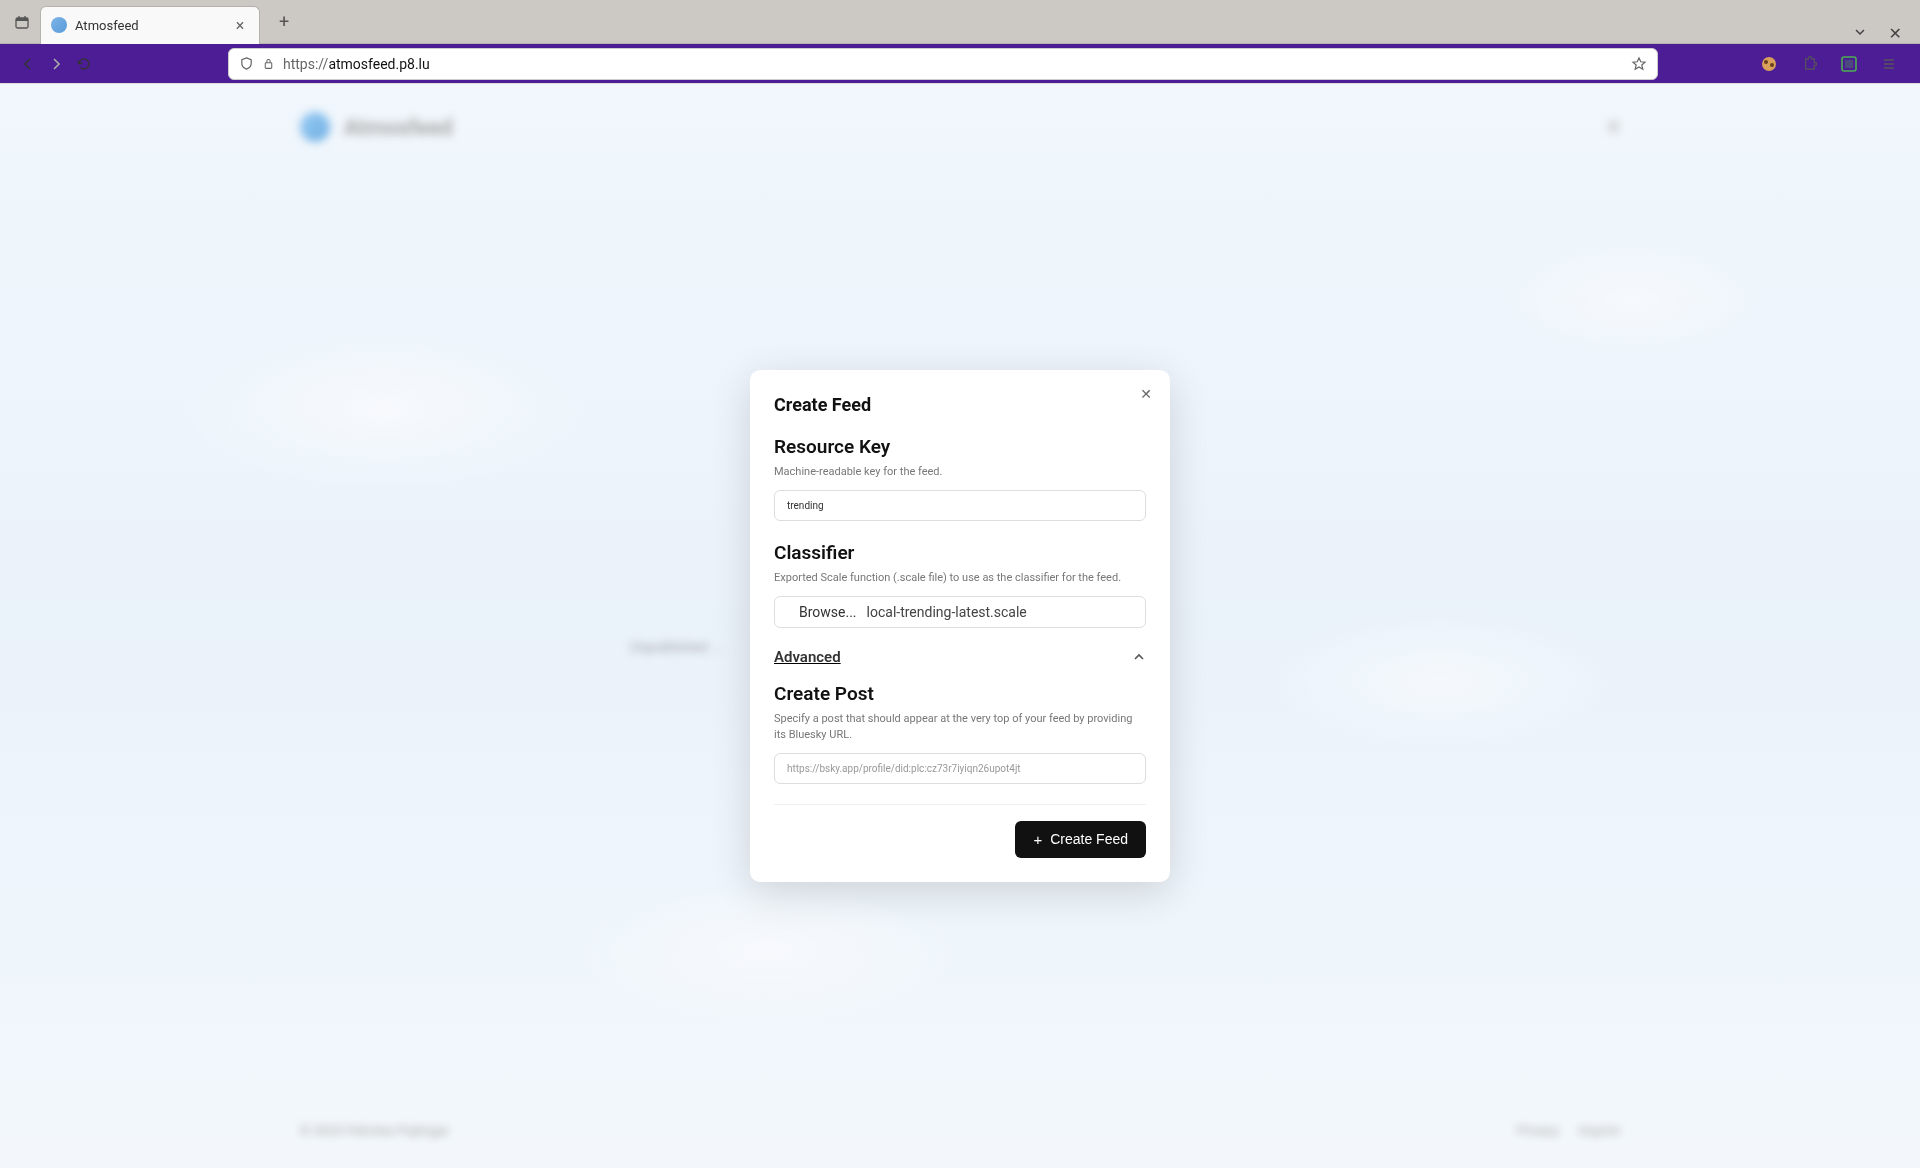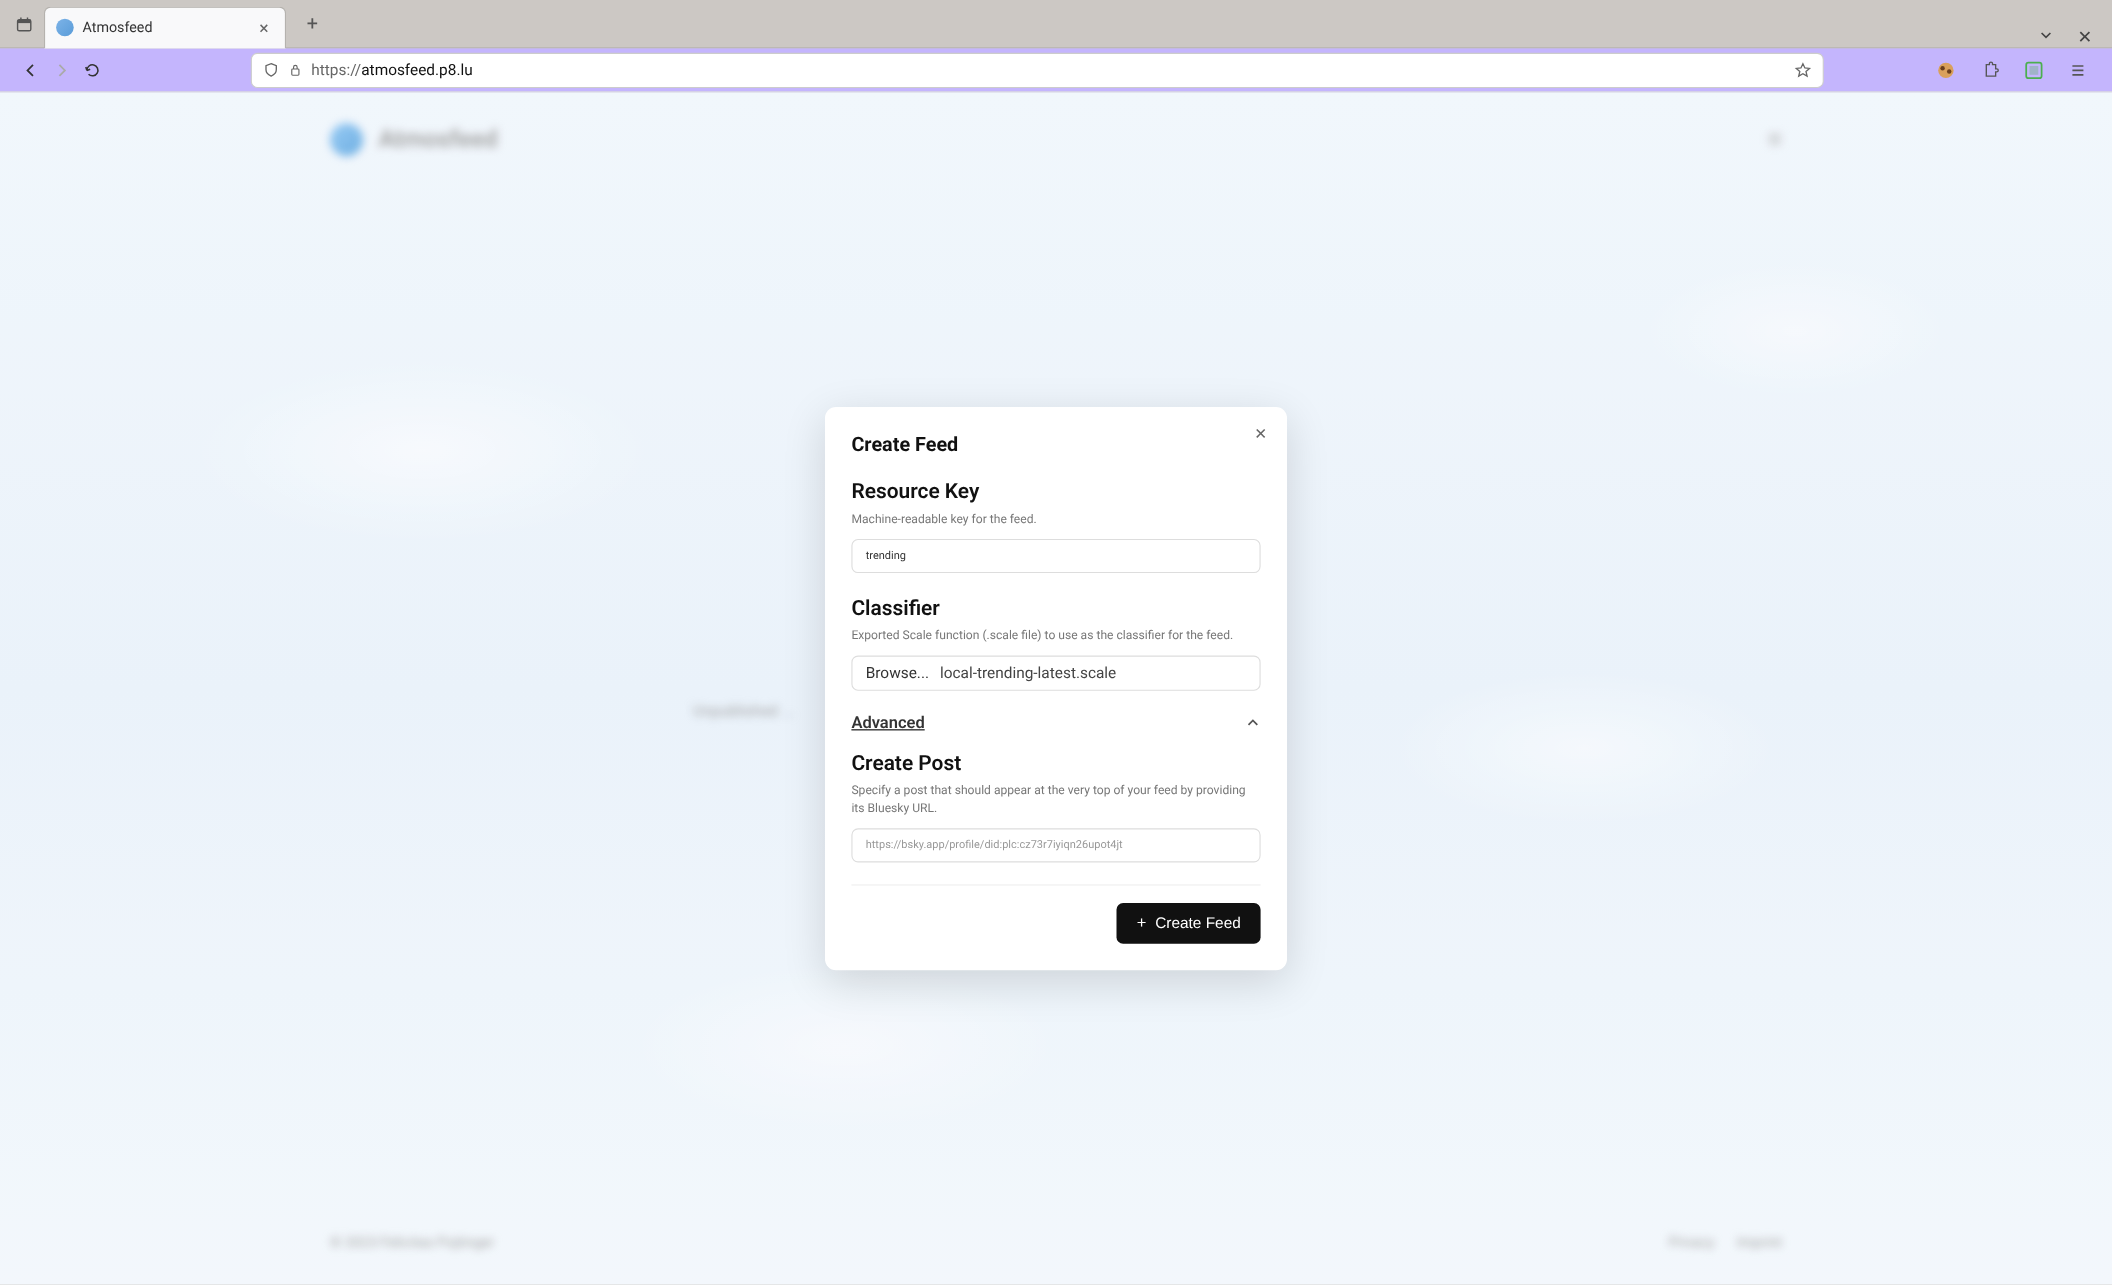--- a/index.html
+++ b/index.html
@@ -98,21 +98,21 @@
   gap: 22px;
   padding-right: 10px;
 }
 
 .chrome-right span {
   cursor: pointer;
   color: #444;
 }
 
 .toolbar {
-  background: #c4b5fd;
+  background: #4c1d95;
   height: 40px;
   display: flex;
   align-items: center;
   padding: 0 14px;
   border-bottom: 1px solid #ddd;
 }
 
 .nav-btn {
   width: 28px;
   height: 28px;
@@ -306,21 +306,21 @@
 }
 
 .text-input::placeholder {
   color: #999;
 }
 
 .file-input {
   width: 100%;
   border: 1px solid #ddd;
   border-radius: 6px;
-  padding: 7px 12px;
+  padding: 7px 24px;
   font-size: 14px;
   display: flex;
   align-items: center;
   gap: 10px;
 }
 
 .browse-btn {
   color: #333;
   font-size: 14px;
   cursor: pointer;

